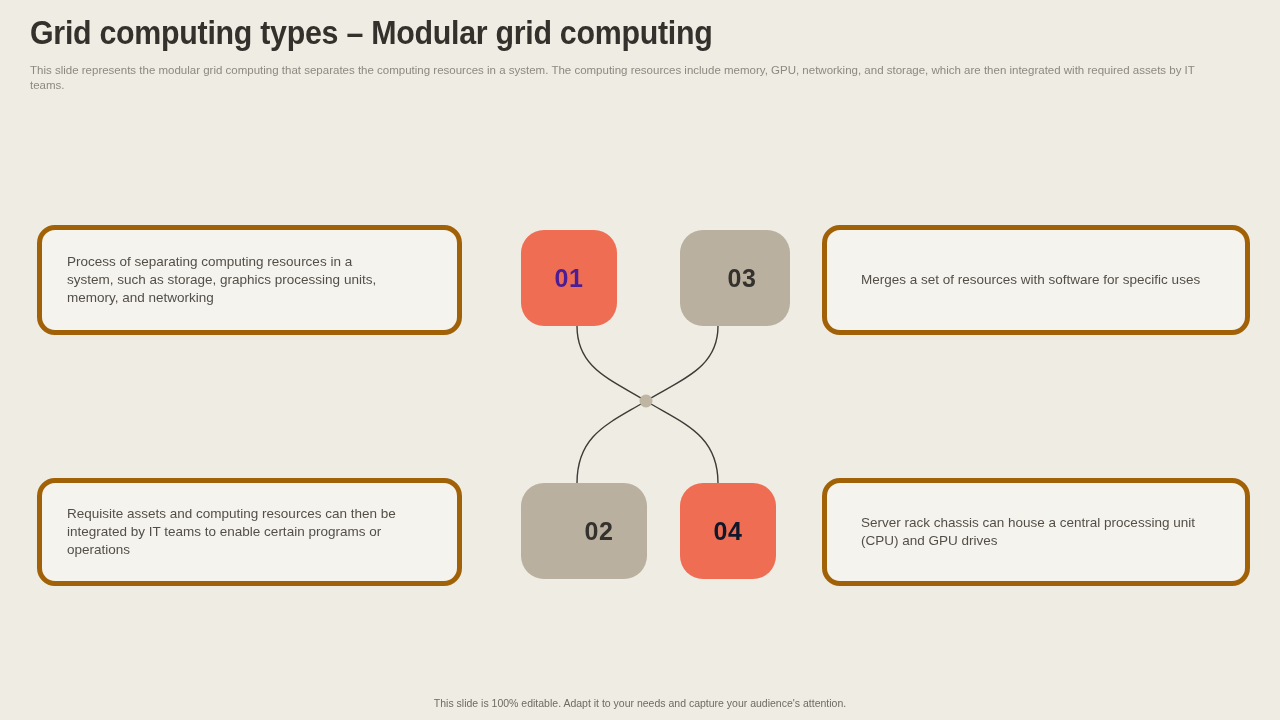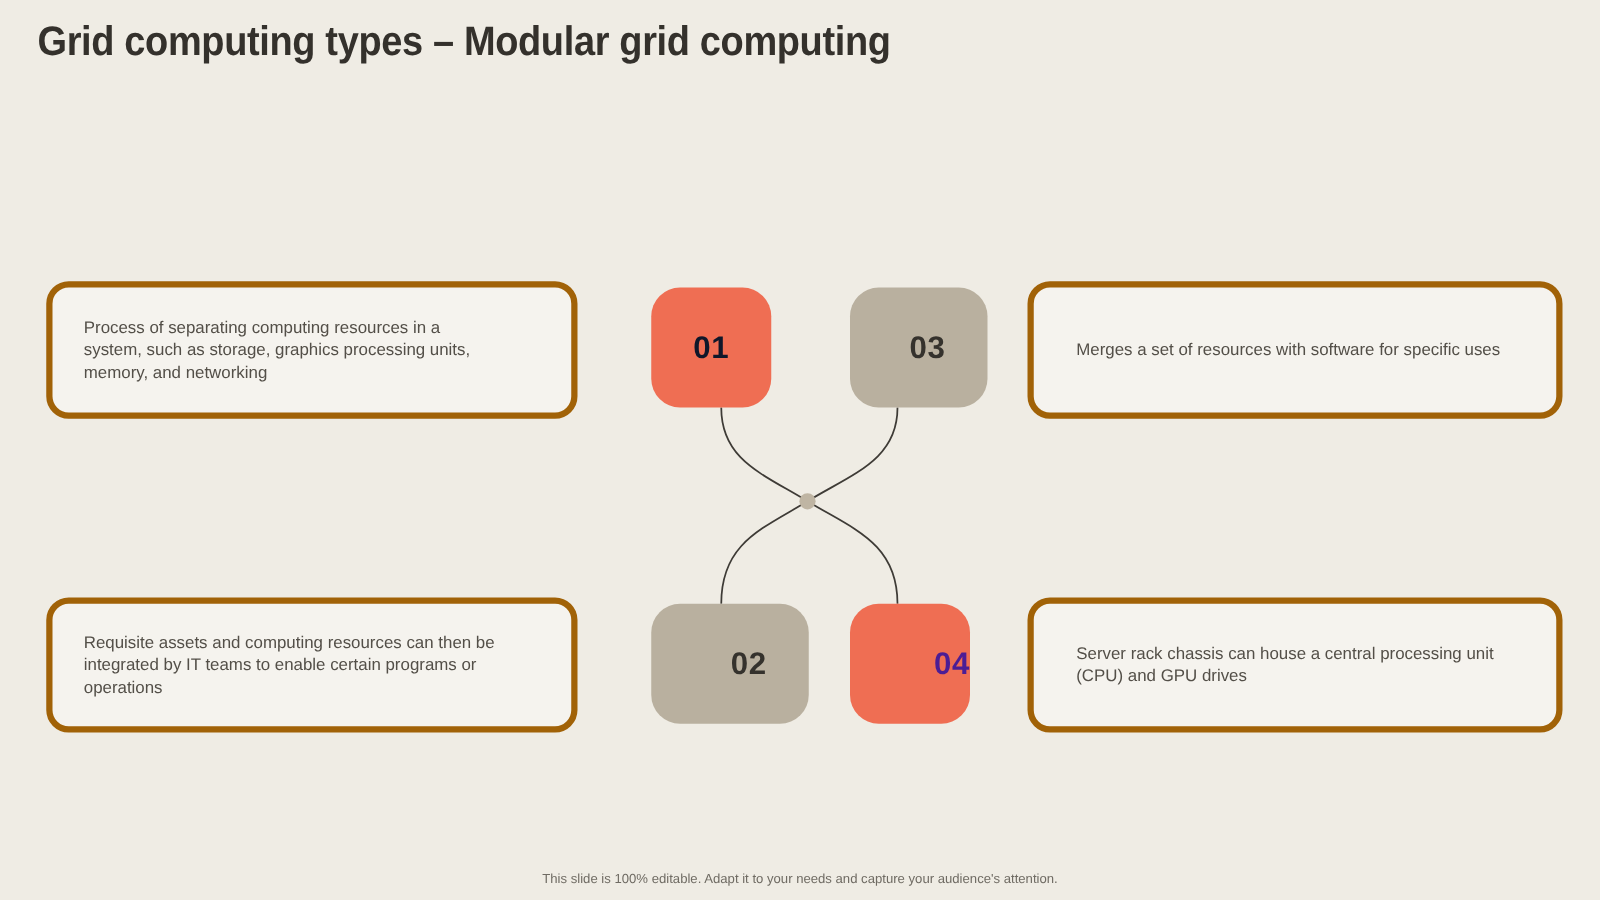--- a/index.html
+++ b/index.html
@@ -79,20 +79,21 @@
     font-size: 10.5px;
     color: #6f6b63;
   }
 </style>
 </head>
 <body>
 
 <div class="slide">
 
   <h1 class="title">Grid computing types – Modular grid computing</h1>
+  <p class="subtitle">This slide represents the modular grid computing that separates the computing resources in a system. The computing resources include memory, GPU,  networking, and storage, which are then integrated with required assets by IT teams.</p>
 
   <svg class="connector-svg" width="1280" height="720" viewBox="0 0 1280 720" aria-hidden="true">
     <path class="curve" d="M577,326 C577,368 610,379 646,401 C682,423 718,434 718,483"></path>
     <path class="curve" d="M718,326 C718,368 682,379 646,401 C610,423 577,434 577,483"></path>
     <circle class="hub-dot" cx="646" cy="401" r="6.5"></circle>
   </svg>
 
   <div class="info-box box-tl">
     <span>Process of separating computing resources in a system, such as storage, graphics processing units, memory, and networking</span>
   </div>
@@ -102,31 +103,31 @@
   </div>
 
   <div class="info-box box-br">
     <span>Server rack chassis can house a central processing unit (CPU) and GPU drives</span>
   </div>
 
   <div class="info-box box-tr">
     <span>Merges a set of resources with software for specific uses</span>
   </div>
 
-  <div class="num-square sq-01" style="background: rgb(239, 110, 83); color: #0f172a;">
+  <div class="num-square sq-01" style="background: rgb(239, 110, 83); color: #4c1d95;">
     <span>01</span>
   </div>
 
   <div class="num-square sq-02" style="background: rgb(185, 176, 159); color: rgb(53, 50, 45);">
     <span>02</span>
   </div>
 
   <div class="num-square sq-03" style="background: rgb(185, 176, 159); color: rgb(53, 50, 45); padding-left: 14px;">
     <span>03</span>
   </div>
 
-  <div class="num-square sq-04" style="background: rgb(239, 110, 83); color: #4c1d95; justify-content: flex-end;">
+  <div class="num-square sq-04" style="background: rgb(239, 110, 83); color: #0f172a;">
     <span>04</span>
   </div>
 
   <p class="footer">This slide is 100% editable. Adapt it to your needs and capture your audience's attention.</p>
 
 </div>
 
 </body></html>

